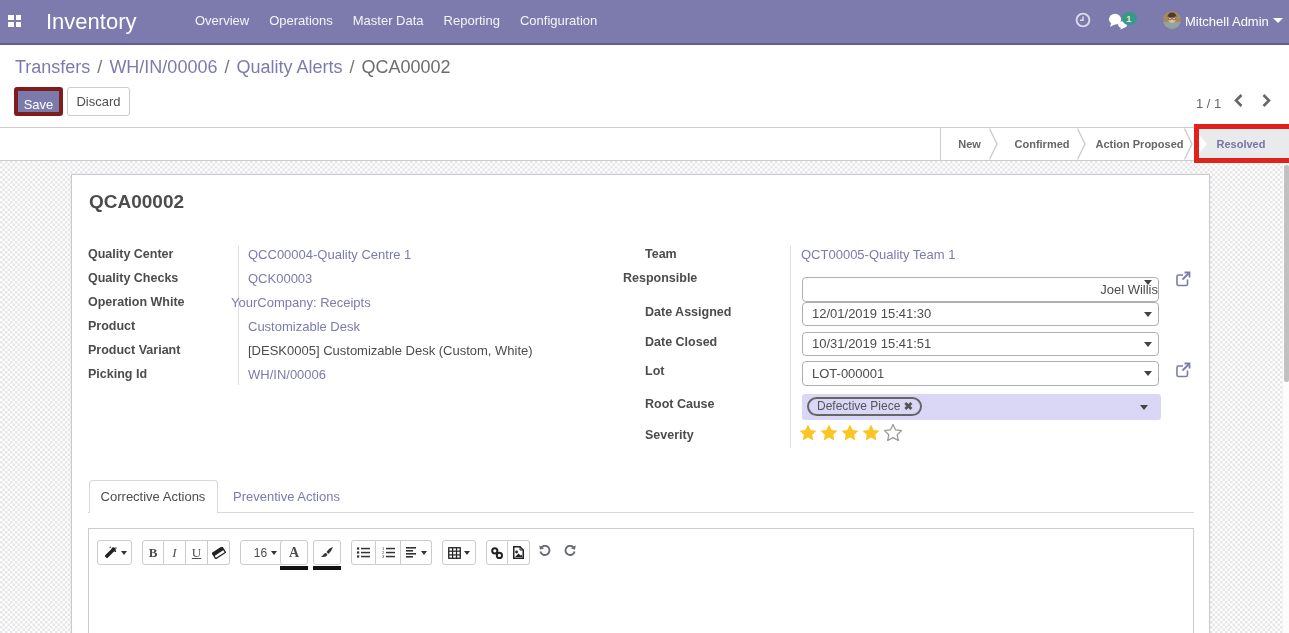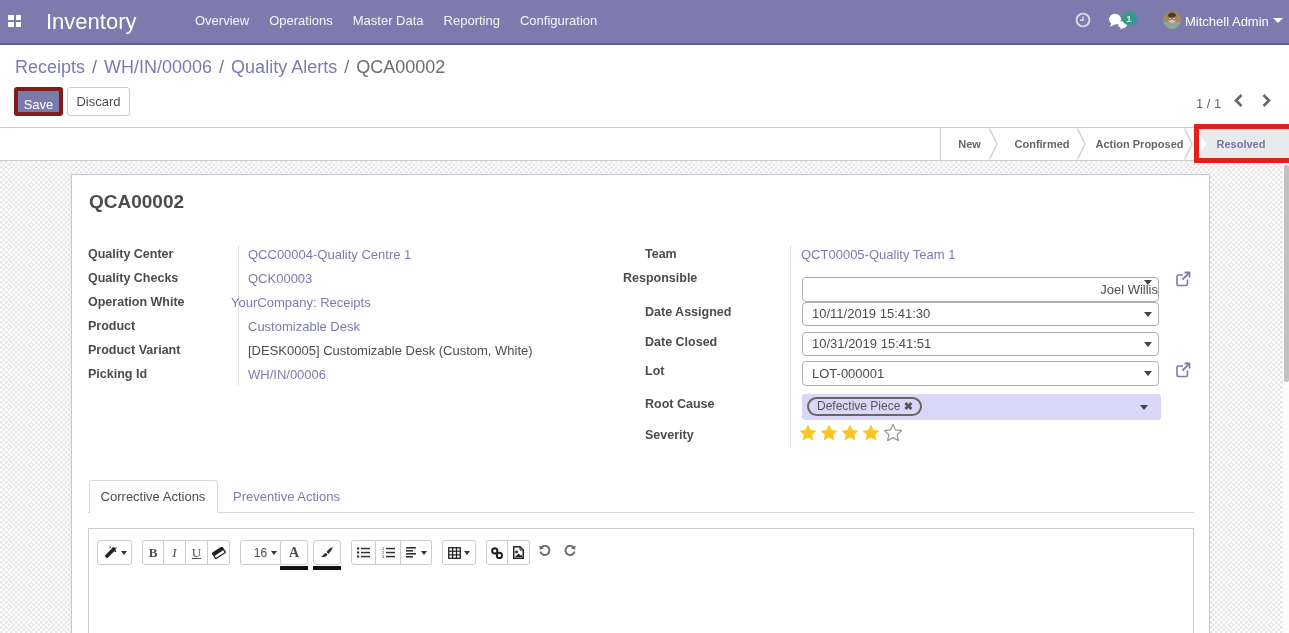--- a/index.html
+++ b/index.html
@@ -113,21 +113,21 @@
       <path d="M4.5 6 a4.5 4.5 0 0 1 9 0 l-1 -0.5 a8 8 0 0 1 -7.2 0.2z" fill="#4d3a28"></path>
       <rect x="5.4" y="6.4" width="3" height="2.4" rx="1" fill="none" stroke="#333" stroke-width="0.7"></rect>
       <rect x="9.6" y="6.4" width="3" height="2.4" rx="1" fill="none" stroke="#333" stroke-width="0.7"></rect>
     </svg>
   </div>
   <div class="username">Mitchell Admin</div>
   <div class="user-caret"></div>
 </div>
 
 <div class="cpanel">
-  <div class="breadcrumb"><a>Receipts</a><span class="sep"> / </span><a>WH/IN/00006</a><span class="sep"> / </span><a>Quality Alerts</a><span class="sep"> / </span><span class="last">QCA00002</span></div>
+  <div class="breadcrumb"><a>Transfers</a><span class="sep"> / </span><a>WH/IN/00006</a><span class="sep"> / </span><a>Quality Alerts</a><span class="sep"> / </span><span class="last">QCA00002</span></div>
   <div class="btn-save">Save</div>
   <div class="btn-discard">Discard</div>
   <div class="pager">1 / 1</div>
   <svg class="pg-prev" width="9" height="13" viewBox="0 0 9 13">
       <path d="M7.5 1 L2 6.5 L7.5 12" fill="none" stroke="#666" stroke-width="2.6"></path>
     </svg>
   <svg class="pg-next" width="9" height="13" viewBox="0 0 9 13">
       <path d="M1.5 1 L7 6.5 L1.5 12" fill="none" stroke="#666" stroke-width="2.6"></path>
     </svg>
 </div>
@@ -194,21 +194,21 @@
   <div class="lbl" style="left:551px; top:96px;">Responsible</div>
   <div class="inputbox" style="left:730px; top:102px; width:357px; height:25px; line-height:23px;text-align:right;">Joel Willis</div>
   <div class="caret-down" style="left:1072px; top:105px;"></div>
   <svg class="extlink" style="left:1103px; top:96px;" width="16" height="16" viewBox="0 0 16 16">
       <path d="M12.5 8.5 L12.5 13 Q12.5 14.5 11 14.5 L3.5 14.5 Q2 14.5 2 13 L2 5.5 Q2 4 3.5 4 L8 4" fill="none" stroke="#7c7bad" stroke-width="1.6"></path>
       <path d="M9.5 1.5 L14.5 1.5 L14.5 6.5" fill="none" stroke="#7c7bad" stroke-width="1.8"></path>
       <path d="M14 2 L7.5 8.5" fill="none" stroke="#7c7bad" stroke-width="1.8"></path>
     </svg>
 
   <div class="lbl" style="left:573px; top:130px;">Date Assigned</div>
-  <div class="inputbox" style="left:730px; top:127px; width:357px; height:24px; line-height:22px;">10/11/2019 15:41:30</div>
+  <div class="inputbox" style="left:730px; top:127px; width:357px; height:24px; line-height:22px;">12/01/2019 15:41:30</div>
   <div class="caret-down" style="left:1072px; top:137px;"></div>
 
   <div class="lbl" style="left:573px; top:160px;">Date Closed</div>
   <div class="inputbox" style="left:730px; top:157px; width:357px; height:24px; line-height:22px;">10/31/2019 15:41:51</div>
   <div class="caret-down" style="left:1072px; top:167px;"></div>
 
   <div class="lbl" style="left:573px; top:189px;">Lot</div>
   <div class="inputbox" style="left:730px; top:186px; width:357px; height:25px; line-height:23px;">LOT-000001</div>
   <div class="caret-down" style="left:1072px; top:196px;"></div>
   <svg class="extlink" style="left:1103px; top:187px;" width="16" height="16" viewBox="0 0 16 16">

